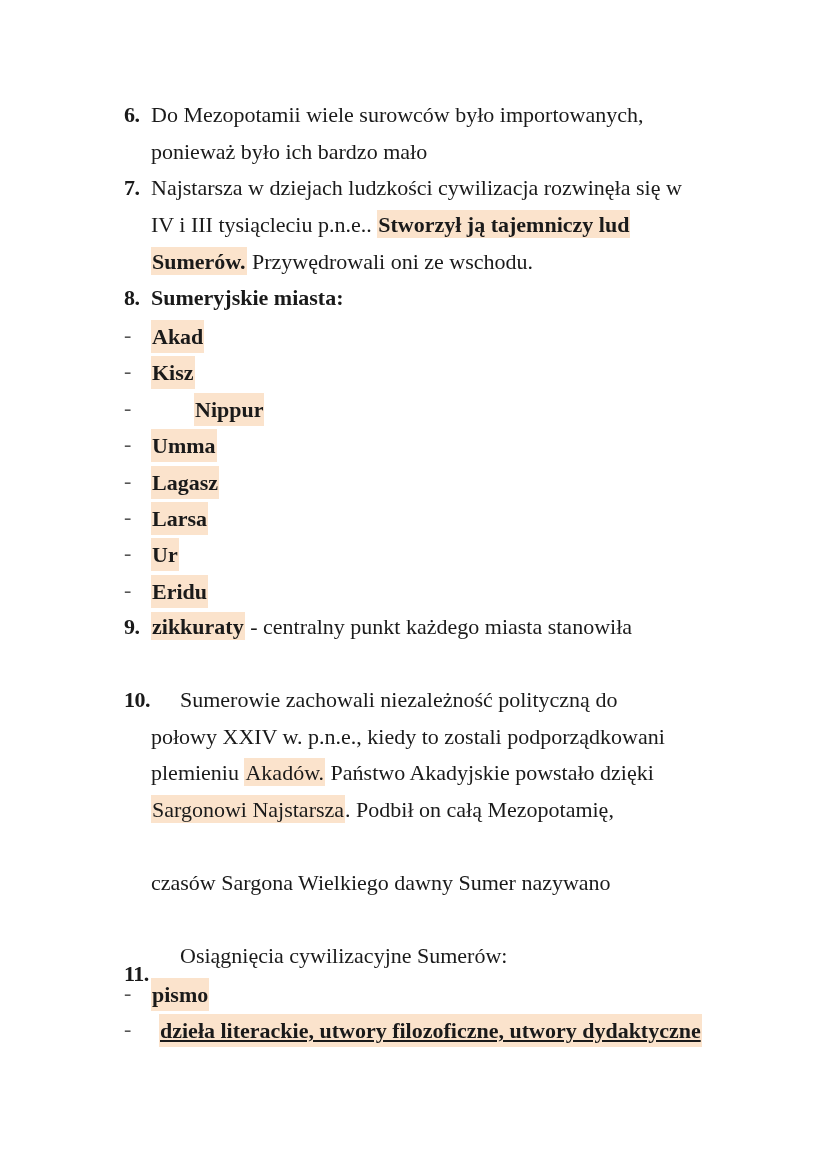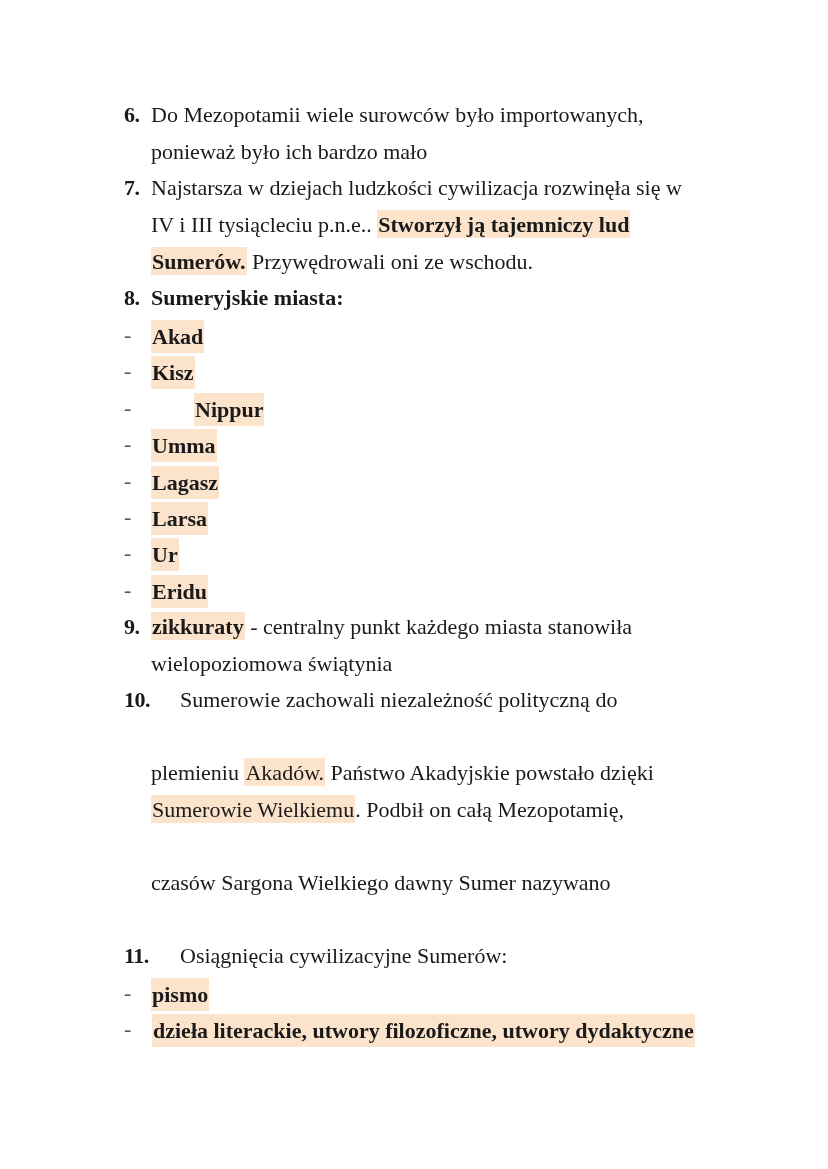--- a/index.html
+++ b/index.html
@@ -72,40 +72,40 @@
   </div>
   <div class="line" style="top:575px;left:0;">
     <span class="dash">-</span>
     <span class="hl b" style="position:absolute;left:151px;">Eridu</span>
   </div>
 
   <div class="line" style="top:612px;left:124px;">
     <span class="num" style="left:0;">9.</span>
     <span style="position:absolute;left:27px;text-align:center;"><span class="hl b">zikkuraty</span><span> - centralny punkt każdego miasta stanowiła</span></span>
   </div>
-  <div class="line" style="top:649px;left:151px;">wielopoziomowa świątynia</div>
 
   <div class="line" style="top:685px;left:124px;">
     <span class="num" style="left:0;">10.</span>
     <span style="position:absolute;left:56px;">Sumerowie zachowali niezależność polityczną do</span>
   </div>
+  <div class="line" style="top:722px;left:151px;">połowy XXIV w. p.n.e., kiedy to zostali podporządkowani</div>
   <div class="line" style="top:758px;left:151px;text-align:right;">
     <span>plemieniu </span><span class="hl">Akadów.</span><span> Państwo Akadyjskie powstało dzięki</span>
   </div>
   <div class="line" style="top:795px;left:151px;">
-    <span class="hl">Sumerowie Wielkiemu</span><span>. Podbił on całą Mezopotamię,</span>
+    <span class="hl">Sargonowi Najstarsza</span><span>. Podbił on całą Mezopotamię,</span>
   </div>
   <div class="line" style="top:868px;left:151px;">czasów Sargona Wielkiego dawny Sumer nazywano</div>
 
   <div class="line" style="top:941px;left:124px;">
-    <span class="num" style="left:0;">11.</span>
+    <span class="num" style="left:0;margin-top:18px;">11.</span>
     <span style="position:absolute;left:56px;">Osiągnięcia cywilizacyjne Sumerów:</span>
   </div>
   <div class="line" style="top:978px;left:0;">
     <span class="dash">-</span>
     <span class="hl b" style="position:absolute;left:151px;">pismo</span>
   </div>
   <div class="line" style="top:1014px;left:0;">
     <span class="dash">-</span>
-    <span class="hl b" style="position:absolute;left:152px;">dzieła literackie, utwory filozoficzne, utwory dydaktyczne</span>
+    <span class="hl b" style="position:absolute;left:159px;text-decoration:underline;">dzieła literackie, utwory filozoficzne, utwory dydaktyczne</span>
   </div>
 
 </div>
 
 </body></html>

